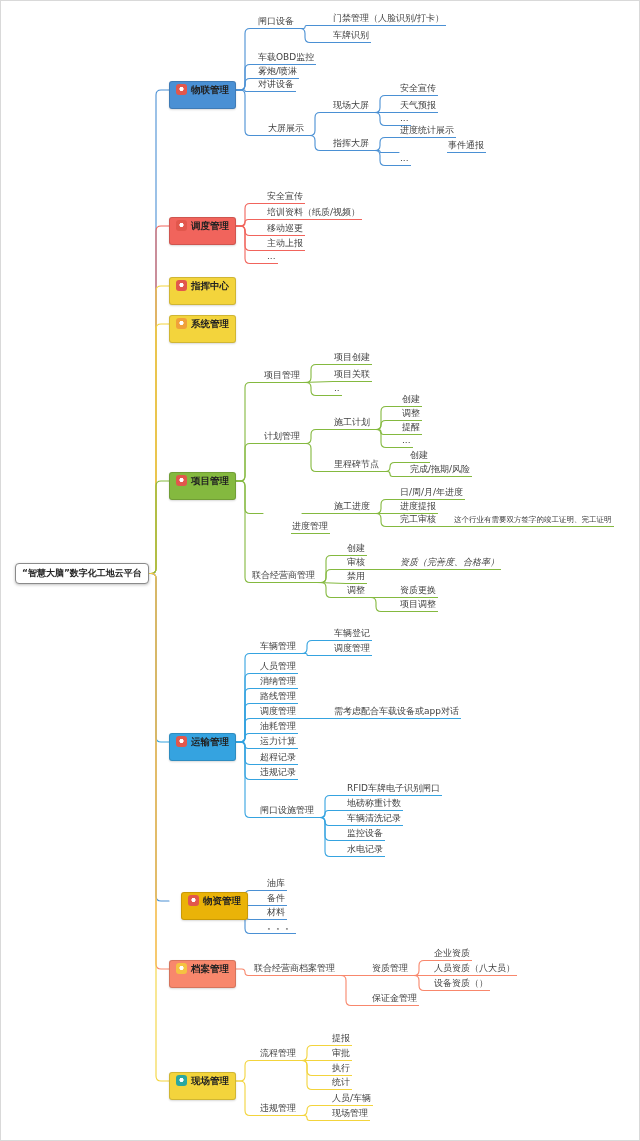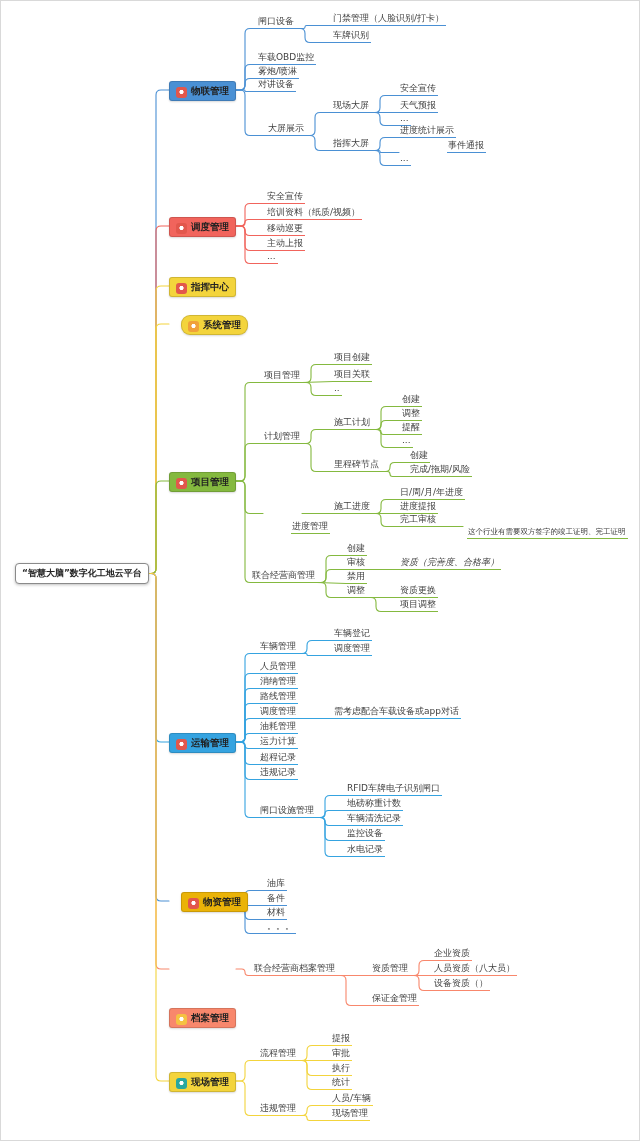--- a/index.html
+++ b/index.html
@@ -3,21 +3,21 @@
 <meta charset="utf-8">
 <title>Mind Map</title>
 <style>
   *{box-sizing:border-box;margin:0;padding:0}
   html,body{background:#f4f4f4}
   body{font-family:"DejaVu Sans","Liberation Sans",sans-serif}
   #stage{position:relative;width:640px;height:1141px;background:#ffffff;border:1px solid #d9d9d9;overflow:hidden}
   #wires{position:absolute;left:0;top:0;pointer-events:none}
   .root{position:absolute;background:#fff;border:1px solid #8a8a8a;border-radius:4px;padding:3px 6px;
         font-size:9px;font-weight:bold;color:#222;white-space:nowrap;box-shadow:0 1px 3px rgba(0,0,0,.25)}
-  .cat{position:absolute;display:flex;align-items:flex-end;gap:4px;border-radius:3px;padding:2px 6px;height:20px;
+  .cat{position:absolute;display:flex;align-items:flex-start;gap:4px;border-radius:3px;padding:2px 6px;height:28px;
        font-size:9.5px;font-weight:bold;color:#222;white-space:nowrap;border:1px solid rgba(0,0,0,.14);
        box-shadow:0 1px 2px rgba(0,0,0,.15)}
   .cicon{width:11px;height:11px;border-radius:3px;flex:none;
          background-image:radial-gradient(circle at 50% 45%, #fff 0, #fff 1.8px, rgba(255,255,255,0) 2.4px)}
   .topic{position:absolute;font-size:9px;line-height:11px;height:13px;color:#3f3f3f;white-space:nowrap;
          border-bottom:1px solid #999;padding:0 2px 1px 1px}
   .topic.xs{font-size:7.5px}
 </style>
 </head>
 <body>
@@ -143,21 +143,21 @@
     </div>
     <div class="topic" style="left: 265px; top: 190px; border-bottom-color: rgb(241, 100, 92);">安全宣传</div>
     <div class="topic" style="left: 265px; top: 206px; border-bottom-color: rgb(241, 100, 92);">培训资料（纸质/视频）</div>
     <div class="topic" style="left: 265px; top: 222px; border-bottom-color: rgb(241, 100, 92);">移动巡更</div>
     <div class="topic" style="left: 265px; top: 237px; border-bottom-color: rgb(241, 100, 92);">主动上报</div>
     <div class="topic" style="left: 265px; top: 250px; border-bottom-color: rgb(241, 100, 92);">...</div>
     <div class="cat" style="left: 168px; top: 276px; background: rgb(243, 212, 60);">
       <span class="cicon" style="background-color: rgb(226, 87, 76);"></span>
       <span class="clabel">指挥中心</span>
     </div>
-    <div class="cat" style="left: 180px; top: 314px; background: rgb(243, 212, 60); border-radius: 9px;">
+    <div class="cat" style="left: 168px; top: 314px; background: rgb(243, 212, 60);">
       <span class="cicon" style="background-color: rgb(240, 161, 58);"></span>
       <span class="clabel">系统管理</span>
     </div>
     <div class="cat" style="left: 168px; top: 471px; background: rgb(132, 185, 63);">
       <span class="cicon" style="background-color: rgb(226, 87, 76);"></span>
       <span class="clabel">项目管理</span>
     </div>
     <div class="topic" style="left: 262px; top: 369px; border-bottom-color: rgb(132, 185, 63);">项目管理</div>
     <div class="topic" style="left: 332px; top: 351px; border-bottom-color: rgb(132, 185, 63);">项目创建</div>
     <div class="topic" style="left: 332px; top: 368px; border-bottom-color: rgb(132, 185, 63);">项目关联</div>
@@ -169,21 +169,21 @@
     <div class="topic" style="left: 400px; top: 421px; border-bottom-color: rgb(132, 185, 63);">提醒</div>
     <div class="topic" style="left: 400px; top: 434px; border-bottom-color: rgb(132, 185, 63);">...</div>
     <div class="topic" style="left: 332px; top: 458px; border-bottom-color: rgb(132, 185, 63);">里程碑节点</div>
     <div class="topic" style="left: 408px; top: 449px; border-bottom-color: rgb(132, 185, 63);">创建</div>
     <div class="topic" style="left: 408px; top: 463px; border-bottom-color: rgb(132, 185, 63);">完成/拖期/风险</div>
     <div class="topic" style="left: 262px; top: 520px; border-bottom-color: rgb(132, 185, 63); margin-left: 28px;">进度管理</div>
     <div class="topic" style="left: 332px; top: 500px; border-bottom-color: rgb(132, 185, 63);">施工进度</div>
     <div class="topic" style="left: 398px; top: 486px; border-bottom-color: rgb(132, 185, 63);">日/周/月/年进度</div>
     <div class="topic" style="left: 398px; top: 500px; border-bottom-color: rgb(132, 185, 63);">进度提报</div>
     <div class="topic" style="left: 398px; top: 513px; border-bottom-color: rgb(132, 185, 63);">完工审核</div>
-    <div class="topic xs" style="left: 466px; top: 513px; border-bottom-color: rgb(132, 185, 63); margin-top: 12px;">这个行业有需要双方签字的竣工证明、完工证明</div>
+    <div class="topic xs" style="left: 452px; top: 513px; border-bottom-color: rgb(132, 185, 63);">这个行业有需要双方签字的竣工证明、完工证明</div>
     <div class="topic" style="left: 250px; top: 569px; border-bottom-color: rgb(132, 185, 63);">联合经营商管理</div>
     <div class="topic" style="left: 345px; top: 542px; border-bottom-color: rgb(132, 185, 63);">创建</div>
     <div class="topic" style="left: 345px; top: 556px; border-bottom-color: rgb(132, 185, 63);">审核</div>
     <div class="topic" style="left: 398px; top: 556px; border-bottom-color: rgb(132, 185, 63); font-style: italic;">资质（完善度、合格率）</div>
     <div class="topic" style="left: 345px; top: 570px; border-bottom-color: rgb(132, 185, 63);">禁用</div>
     <div class="topic" style="left: 345px; top: 584px; border-bottom-color: rgb(132, 185, 63);">调整</div>
     <div class="topic" style="left: 398px; top: 584px; border-bottom-color: rgb(132, 185, 63);">资质更换</div>
     <div class="topic" style="left: 398px; top: 598px; border-bottom-color: rgb(132, 185, 63);">项目调整</div>
     <div class="cat" style="left: 168px; top: 732px; background: rgb(53, 163, 224);">
       <span class="cicon" style="background-color: rgb(226, 87, 76);"></span>
@@ -208,21 +208,21 @@
     <div class="topic" style="left: 345px; top: 827px; border-bottom-color: rgb(53, 163, 224);">监控设备</div>
     <div class="topic" style="left: 345px; top: 843px; border-bottom-color: rgb(53, 163, 224);">水电记录</div>
     <div class="cat" style="left: 180px; top: 891px; background: #eab308;">
       <span class="cicon" style="background-color: rgb(226, 87, 76);"></span>
       <span class="clabel">物资管理</span>
     </div>
     <div class="topic" style="left: 265px; top: 877px; border-bottom-color: rgb(74, 144, 212);">油库</div>
     <div class="topic" style="left: 265px; top: 892px; border-bottom-color: rgb(74, 144, 212);">备件</div>
     <div class="topic" style="left: 265px; top: 906px; border-bottom-color: rgb(74, 144, 212);">材料</div>
     <div class="topic" style="left: 265px; top: 920px; border-bottom-color: rgb(74, 144, 212);">。。。</div>
-    <div class="cat" style="left: 168px; top: 959px; background: rgb(248, 135, 108); margin-top: 48px;">
+    <div class="cat" style="left: 168px; top: 959px; background: rgb(248, 135, 108);">
       <span class="cicon" style="background-color: rgb(245, 194, 66);"></span>
       <span class="clabel">档案管理</span>
     </div>
     <div class="topic" style="left: 252px; top: 962px; border-bottom-color: rgb(248, 135, 108);">联合经营商档案管理</div>
     <div class="topic" style="left: 370px; top: 962px; border-bottom-color: rgb(248, 135, 108);">资质管理</div>
     <div class="topic" style="left: 432px; top: 947px; border-bottom-color: rgb(248, 135, 108);">企业资质</div>
     <div class="topic" style="left: 432px; top: 962px; border-bottom-color: rgb(248, 135, 108);">人员资质（八大员）</div>
     <div class="topic" style="left: 432px; top: 977px; border-bottom-color: rgb(248, 135, 108);">设备资质（）</div>
     <div class="topic" style="left: 370px; top: 992px; border-bottom-color: rgb(248, 135, 108);">保证金管理</div>
     <div class="cat" style="left: 168px; top: 1071px; background: rgb(243, 212, 60);">

